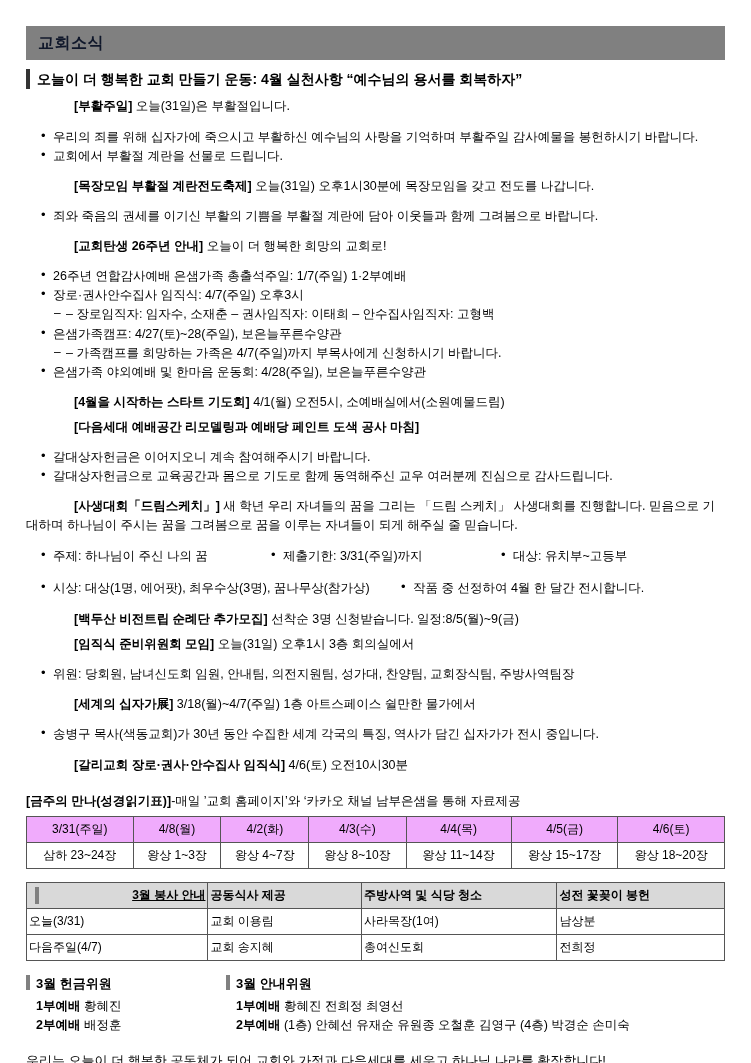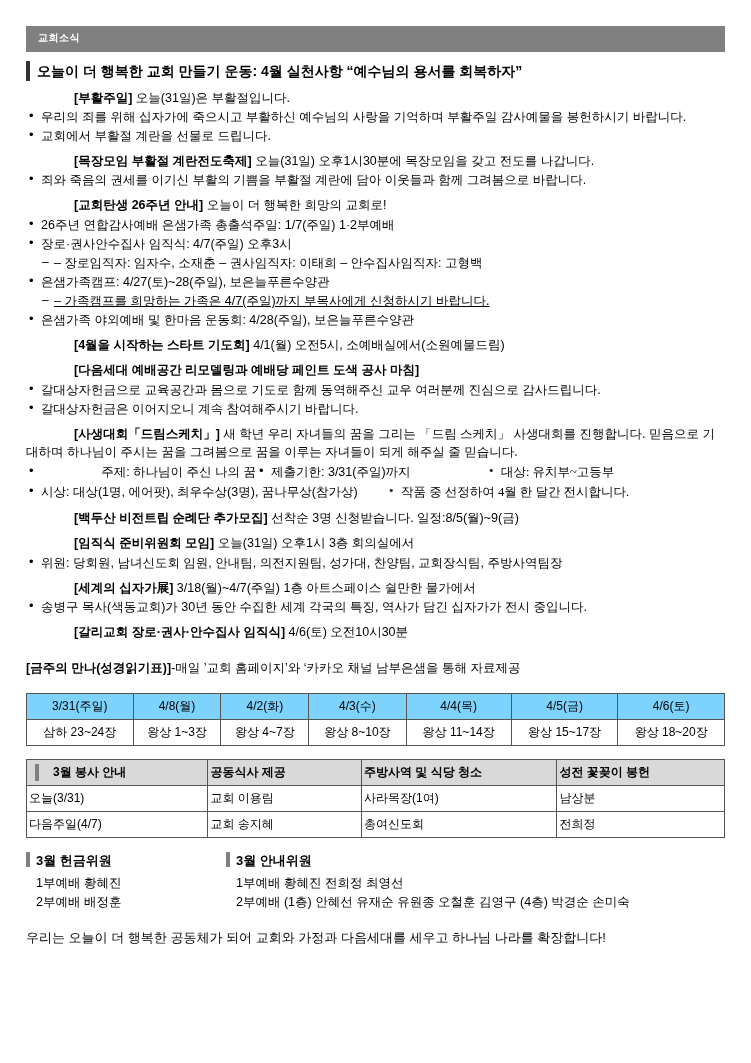--- a/index.html
+++ b/index.html
@@ -16,23 +16,23 @@
     line-height: 1.45;
   }
   .page {
     width: 751px;
     box-sizing: border-box;
     padding: 26px 26px 10px 26px;
   }
   
   .header-bar {
     background: #808080;
-    color: #ffffff;
-    font-weight: bold;
-    font-size: 10px;
+    color: #0f172a;
+    font-weight: bold;
+    font-size: 16px;
     padding: 5px 10px 6px 12px;
     letter-spacing: 0.5px;
   }
   
   .main-title {
     display: flex;
     align-items: flex-end;
     margin-top: 9px;
     margin-bottom: 8px;
   }
@@ -57,21 +57,21 @@
   }
   .sec-head .tag {
     font-weight: bold;
     margin-left: 48px;
   }
   .sec-head .rest {
     font-weight: normal;
   }
   ul.bullets {
     list-style: none;
-    margin: 0;
+    margin: 12px;
     padding: 0;
   }
   ul.bullets > li {
     position: relative;
     padding-left: 15px;
     margin: 1px 0 1px 0;
     font-size: 12.5px;
   }
   ul.bullets > li::before {
     content: "•";
@@ -84,74 +84,74 @@
     padding-left: 28px;
   }
   ul.bullets > li.dash::before {
     content: "–";
     left: 16px;
     top: 0;
     font-size: 12px;
   }
   ul.bullets > li.dash2 {
     padding-left: 28px;
-    text-decoration: underline;
   }
   ul.bullets > li.dash2::before {
     content: "–";
     left: 16px;
     top: 0;
     font-size: 12px;
   }
   .cols {
     display: flex;
     flex-wrap: wrap;
   }
-  .cols .c1 { width: 215px; text-align: right; }
+  .cols .c1 { width: 215px; }
   .cols .c2 { width: 215px; }
-  .cols .c3 { width: auto; font-family: Liberation Serif, serif; }
+  .cols .c3 { width: auto; }
   
   .manna-title {
     font-size: 12.5px;
     margin-top: 18px;
-    margin-bottom: 16px;
+    margin-bottom: 6px;
   }
   .manna-title b { font-weight: bold; }
   table {
     border-collapse: collapse;
     width: 100%;
     font-size: 12px;
   }
   table.manna td {
     border: 1px solid #555555;
     text-align: center;
     padding: 3px 1px;
     height: 19px;
   }
   table.manna tr.head td {
-    background: #7dd3fc;
+    background: #f0abfc;
   }
   
   table.service {
     margin-top: 13px;
   }
   table.service td {
     border: 1px solid #555555;
     text-align: left;
     padding: 3px 2px;
     height: 19px;
   }
   table.service tr.head td {
     background: #d9d9d9;
     font-weight: bold;
   }
   table.service tr.head td.first {
-    text-align: left;
+    text-align: right;
     padding-left: 26px;
     position: relative;
+    text-decoration: underline;
   }
   table.service tr.head td.first::before {
     content: "";
     position: absolute;
     left: 8px;
     top: 4px;
     bottom: 4px;
     width: 4px;
     background: #808080;
   }
@@ -175,21 +175,21 @@
   .comm-title {
     font-weight: bold;
     font-size: 13px;
     margin-bottom: 3px;
   }
   .comm-row {
     font-size: 12.5px;
     margin-top: 1px;
     white-space: nowrap;
   }
-  .comm-row b { font-weight: normal; }
+  .comm-row b { font-weight: bold; }
   .col-left { width: 200px; }
   .footer {
     text-align: left;
     font-size: 13px;
     margin-top: 18px;
   }
 </style>
 </head>
 <body>
 
@@ -243,22 +243,22 @@
       <span class="tag">[4월을 시작하는 스타트 기도회]</span>
       <span class="rest">4/1(월) 오전5시, 소예배실에서(소원예물드림)</span>
     </div>
   </div>
 
   <div class="section">
     <div class="sec-head">
       <span class="tag">[다음세대 예배공간 리모델링과 예배당 페인트 도색 공사 마침]</span>
     </div>
     <ul class="bullets">
+      <li>갈대상자헌금은 이어지오니 계속 참여해주시기 바랍니다.</li>
       <li>갈대상자헌금으로 교육공간과 몸으로 기도로 함께 동역해주신 교우 여러분께 진심으로 감사드립니다.</li>
-      <li>갈대상자헌금은 이어지오니 계속 참여해주시기 바랍니다.</li>
     </ul>
   </div>
 
   <div class="section">
     <div class="sec-head">
       <span class="tag">[사생대회「드림스케치」]</span>
       <span class="rest">새 학년 우리 자녀들의 꿈을 그리는 「드림 스케치」 사생대회를 진행합니다. 믿음으로 기대하며 하나님이 주시는 꿈을 그려봄으로 꿈을 이루는 자녀들이 되게 해주실 줄 믿습니다.</span>
     </div>
     <ul class="bullets cols">
       <li class="c1">주제: 하나님이 주신 나의 꿈</li>

